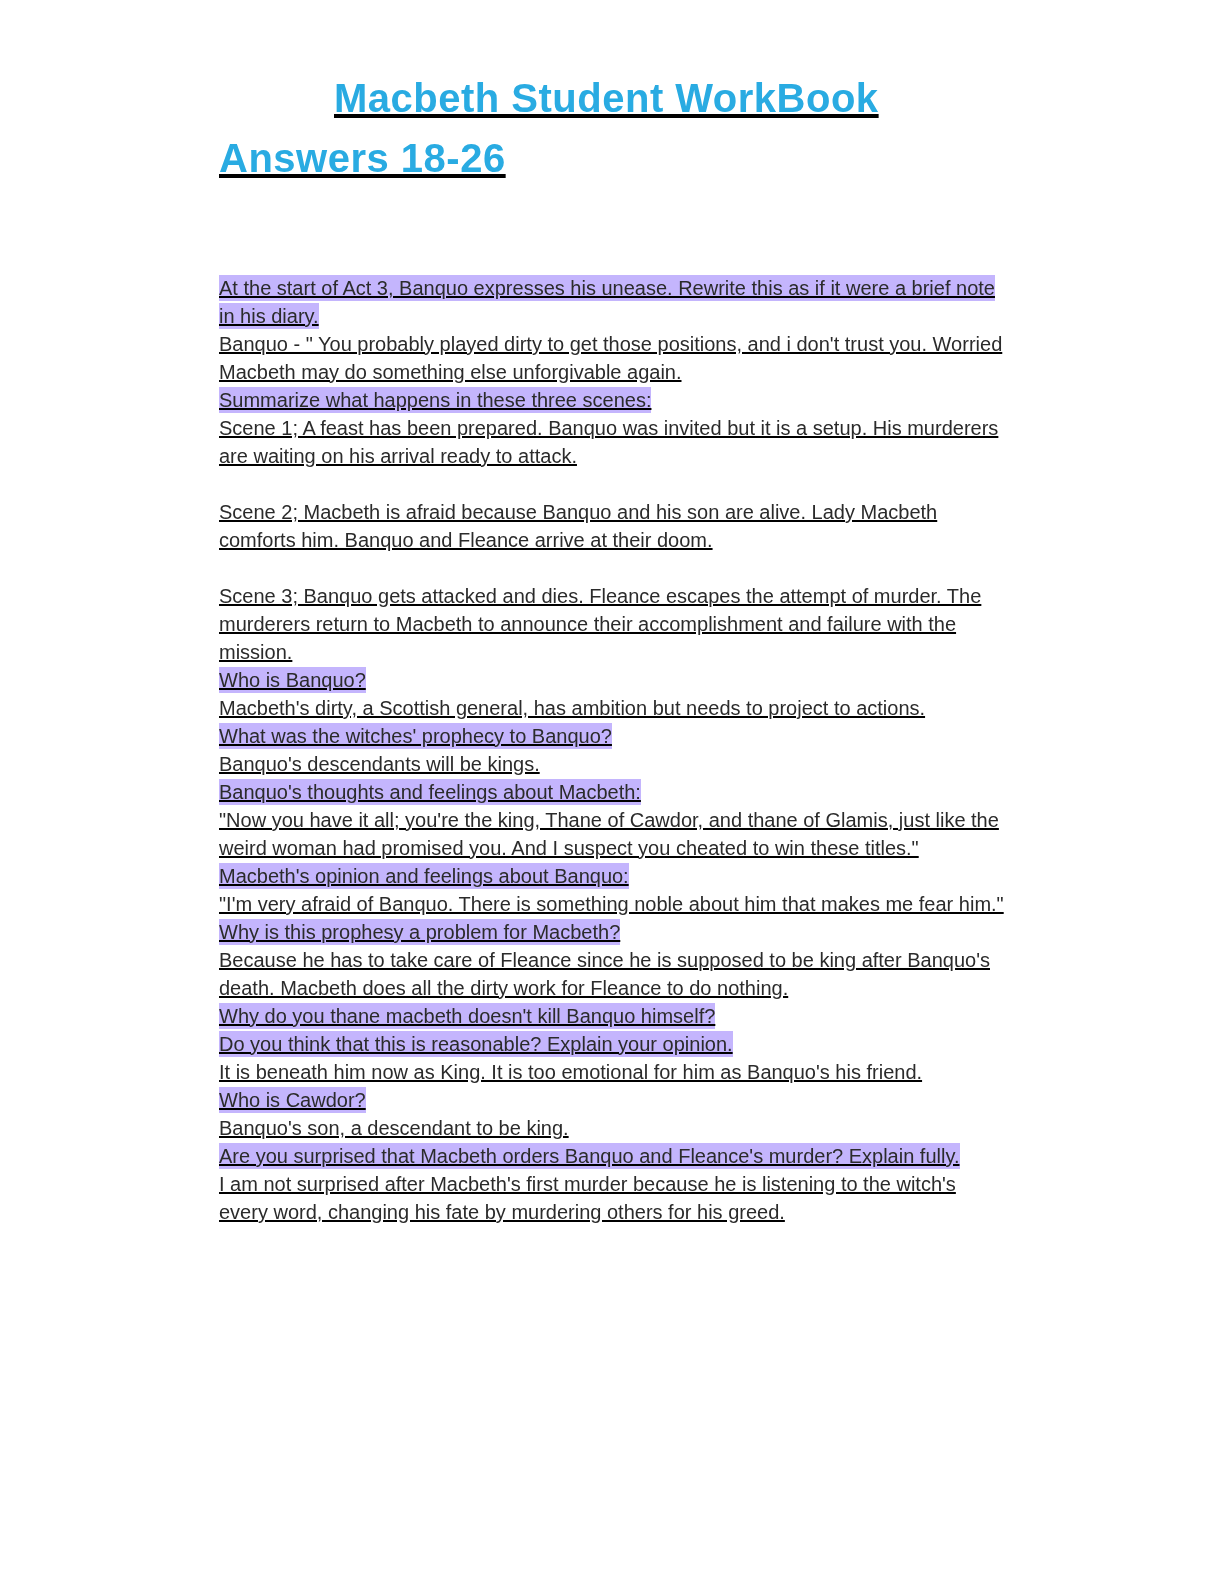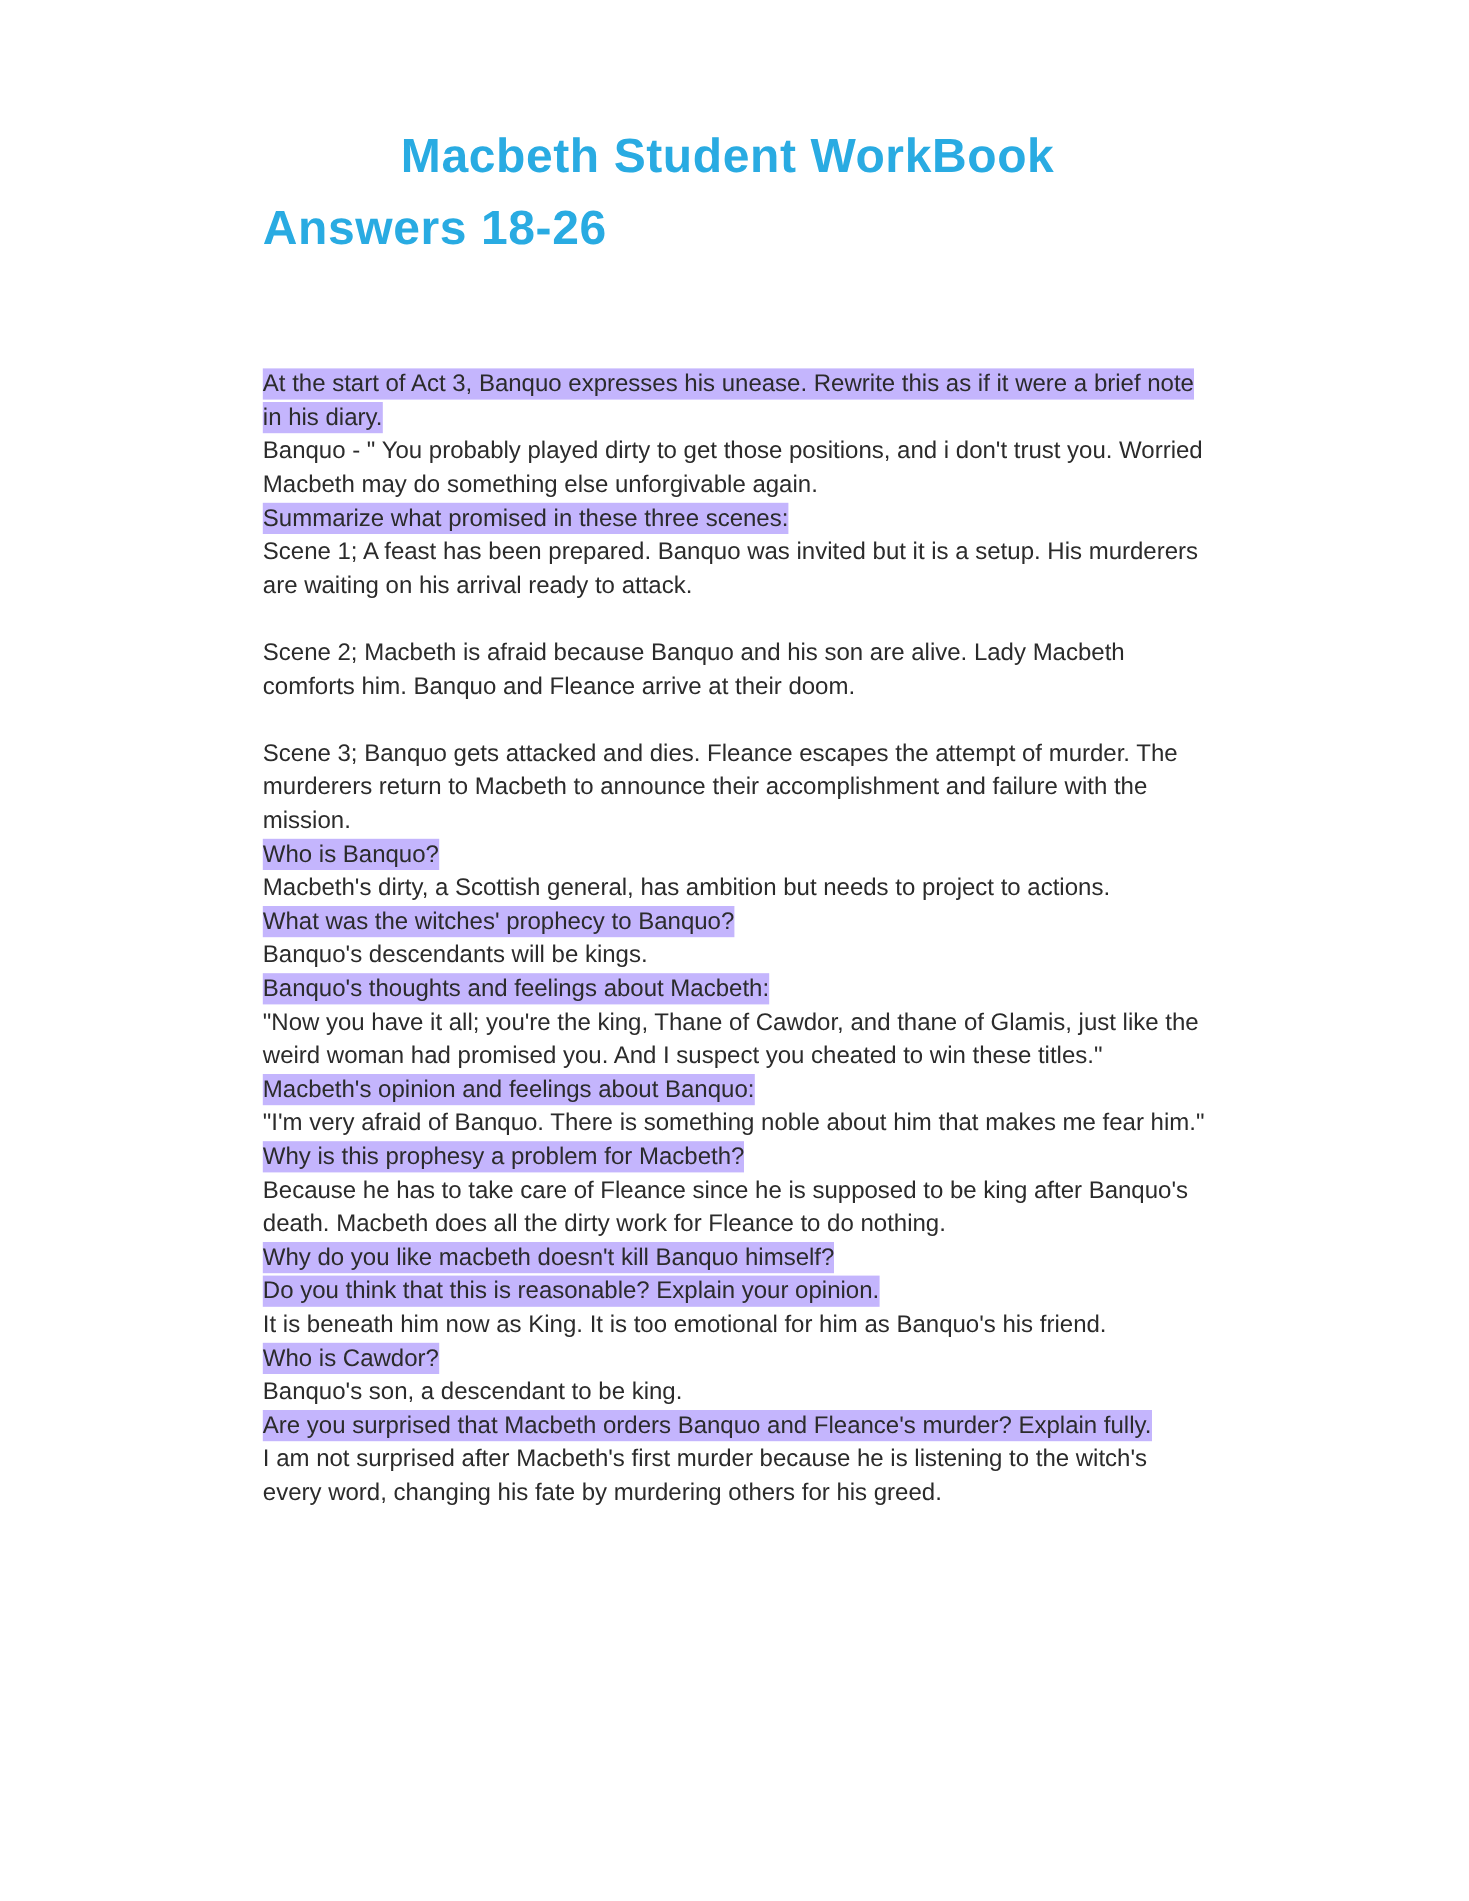--- a/index.html
+++ b/index.html
@@ -9,21 +9,22 @@
     font-family: "Liberation Sans", "DejaVu Sans", sans-serif;
   }
   .page {
     position: relative;
     width: 1072px;
     height: 1584px;
     margin: 0 auto;
     background: #ffffff;
     overflow: hidden;
     box-sizing: border-box;
-    padding: 100px 144px 0 143px;
+    padding: 68px 144px 0 143px;
+    text-decoration: underline;
   }
   h1.doc-title {
     margin: 0 0 86px 0;
     font-size: 40px;
     font-weight: bold;
     line-height: 60px;
     color: #29ABE2;
     text-indent: 115px;
     letter-spacing: 0.5px;
   }
@@ -46,37 +47,37 @@
   }
 </style>
 </head>
 <body>
 
 <div class="page">
   <h1 class="doc-title"><span>Macbeth Student WorkBook</span><br><span>Answers 18-26</span></h1>
   <div class="doc-body">
       <p><span class="hl">At the start of Act 3, Banquo expresses his unease. Rewrite this as if it were a brief note in his diary.</span></p>
       <p><span>Banquo - " You probably played dirty to get those positions, and i don't trust you. Worried Macbeth may do something else unforgivable again.</span></p>
-      <p><span class="hl">Summarize what promised in these three scenes:</span></p>
+      <p><span class="hl">Summarize what happens in these three scenes:</span></p>
       <p><span>Scene 1; A feast has been prepared. Banquo was invited but it is a setup. His murderers are waiting on his arrival ready to attack.</span></p>
       <div class="spacer"></div>
       <p><span>Scene 2; Macbeth is afraid because Banquo and his son are alive. Lady Macbeth comforts him. Banquo and Fleance arrive at their doom.</span></p>
       <div class="spacer"></div>
       <p><span>Scene 3; Banquo gets attacked and dies. Fleance escapes the attempt of murder. The murderers return to Macbeth to announce their accomplishment and failure with the mission.</span></p>
       <p><span class="hl">Who is Banquo?</span></p>
       <p><span>Macbeth's dirty, a Scottish general, has ambition but needs to project to actions.</span></p>
       <p><span class="hl">What was the witches' prophecy to Banquo?</span></p>
       <p><span>Banquo's descendants will be kings.</span></p>
       <p><span class="hl">Banquo's thoughts and feelings about Macbeth:</span></p>
       <p><span>"Now you have it all; you're the king, Thane of Cawdor, and thane of Glamis, just like the weird woman had promised you. And I suspect you cheated to win these titles."</span></p>
       <p><span class="hl">Macbeth's opinion and feelings about Banquo:</span></p>
       <p><span>"I'm very afraid of Banquo. There is something noble about him that makes me fear him."</span></p>
       <p><span class="hl">Why is this prophesy a problem for Macbeth?</span></p>
       <p><span>Because he has to take care of Fleance since he is supposed to be king after Banquo's death. Macbeth does all the dirty work for Fleance to do nothing.</span></p>
-      <p><span class="hl">Why do you like macbeth doesn't kill Banquo himself?</span></p>
+      <p><span class="hl">Why do you thane macbeth doesn't kill Banquo himself?</span></p>
       <p><span class="hl">Do you think that this is reasonable? Explain your opinion.</span></p>
       <p><span>It is beneath him now as King. It is too emotional for him as Banquo's his friend.</span></p>
       <p><span class="hl">Who is Cawdor?</span></p>
       <p><span>Banquo's son, a descendant to be king.</span></p>
       <p><span class="hl">Are you surprised that Macbeth orders Banquo and Fleance's murder? Explain fully.</span></p>
       <p><span>I am not surprised after Macbeth's first murder because he is listening to the witch's every word, changing his fate by murdering others for his greed.</span></p>
     </div>
 </div>
 
 </body></html>

